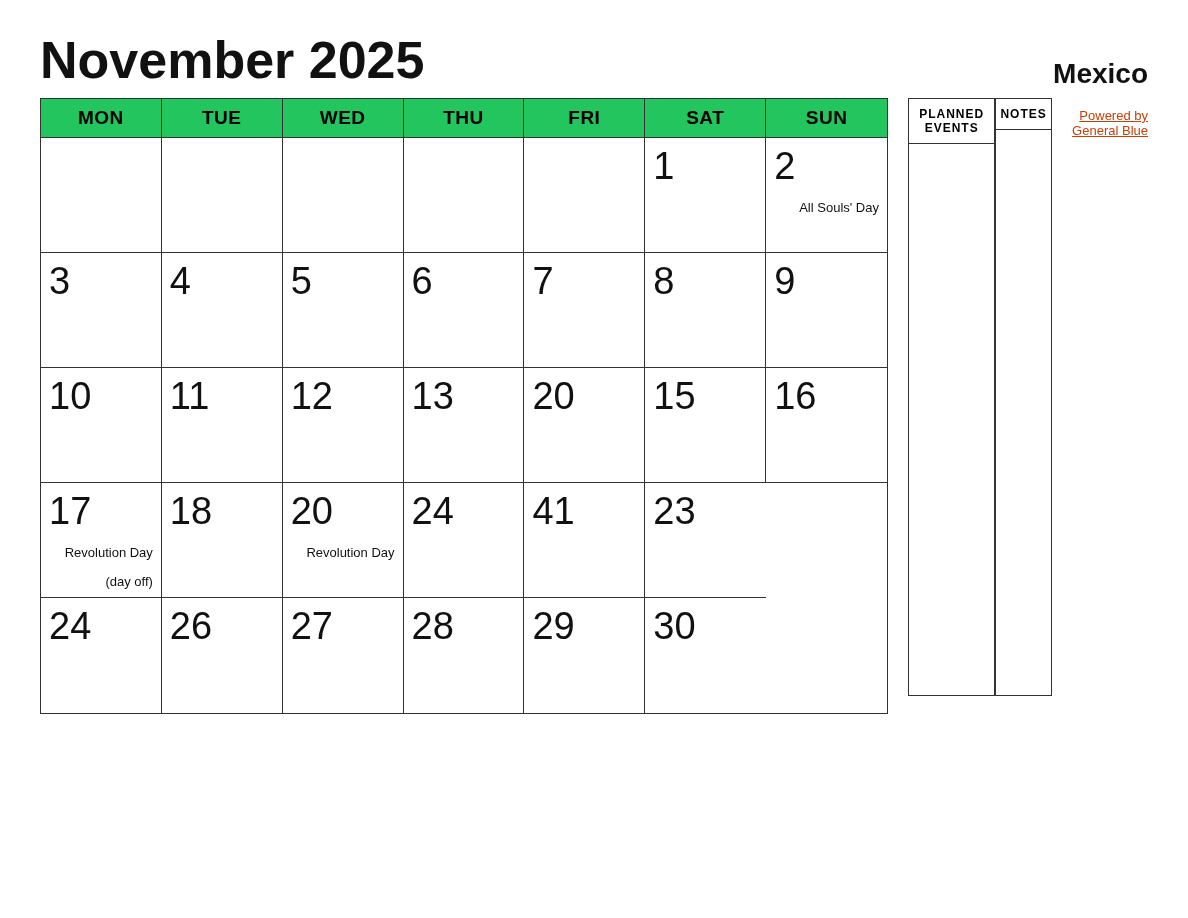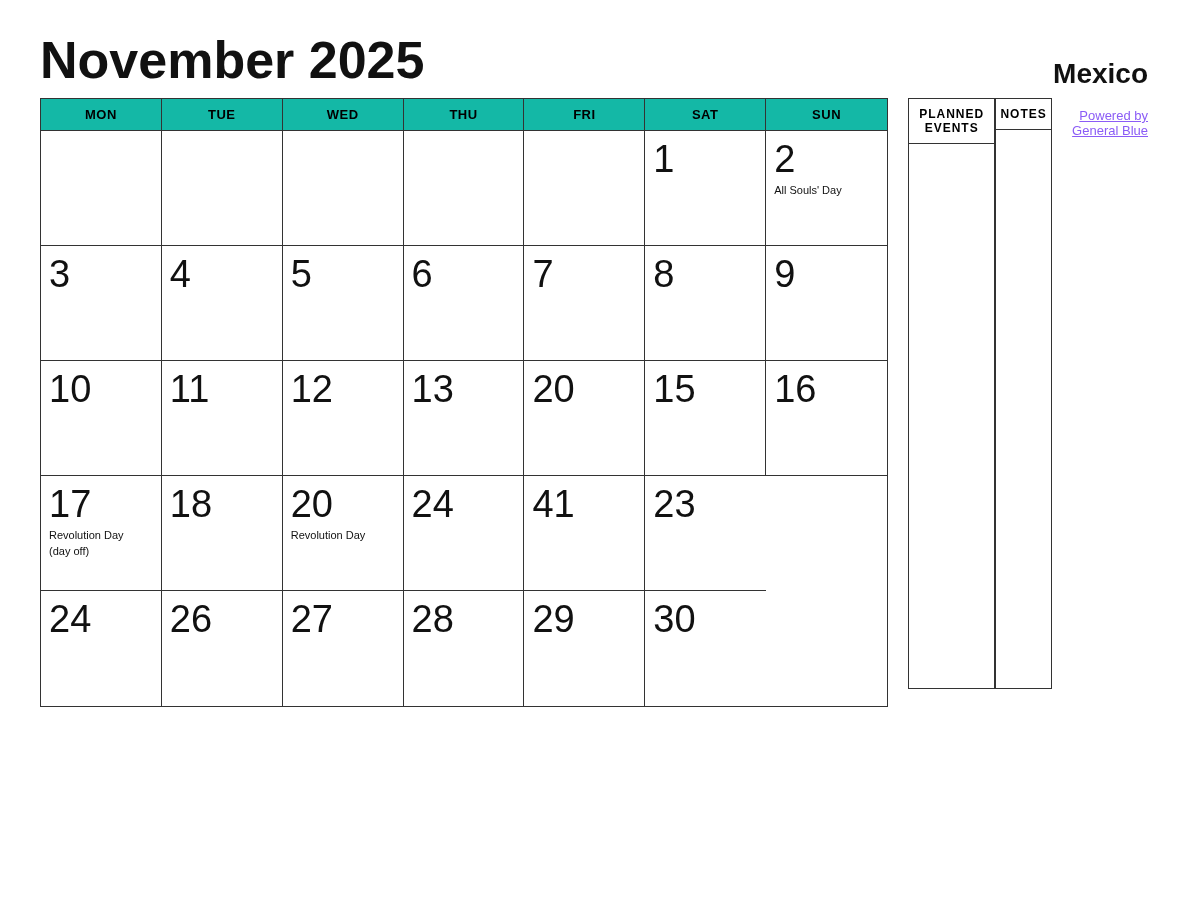--- a/index.html
+++ b/index.html
@@ -37,26 +37,26 @@
       border: 1.5px solid #333;
     }
     .calendar-grid {
       display: grid;
       grid-template-columns: repeat(7, 1fr);
       border-collapse: collapse;
       width: 100%;
     }
     .day-header {
       text-align: center;
-      font-size: 13px;
+      font-size: 19px;
       font-weight: 700;
       padding: 8px 4px;
       border-right: 1px solid #333;
       border-bottom: 1.5px solid #333;
-      background: #14b8a6;
+      background: #22c55e;
       letter-spacing: 0.5px;
     }
     .day-header:last-child { border-right: none; }
     .day-cell {
       border-right: 1px solid #333;
       border-bottom: 1px solid #333;
       min-height: 115px;
       padding: 8px 8px 6px 8px;
       vertical-align: top;
       position: relative;
@@ -105,38 +105,38 @@
     }
     .notes-body {
       min-height: 210px;
     }
     .powered-by {
       margin-top: 10px;
       text-align: right;
       font-size: 13px;
     }
     .powered-by a {
-      color: #8b5cf6;
+      color: #c2410c;
     }
     .day-cell-inner {
       display: flex;
       flex-direction: column;
       align-items: flex-start;
     }
     .day-num-wrap {
       width: 100%;
       display: flex;
       justify-content: flex-start;
     }
     .event-label {
-      font-size: 11px;
+      font-size: 13px;
       color: #111;
-      text-align: left;
+      text-align: right;
       width: 100%;
-      margin-top: 2px;
+      margin-top: 12px;
       line-height: 1.3;
     }
   </style>
 </head>
 <body>
 
 <div class="header">
   <div class="header-title">November 2025</div>
   <div class="header-country">Mexico</div>
 </div>

